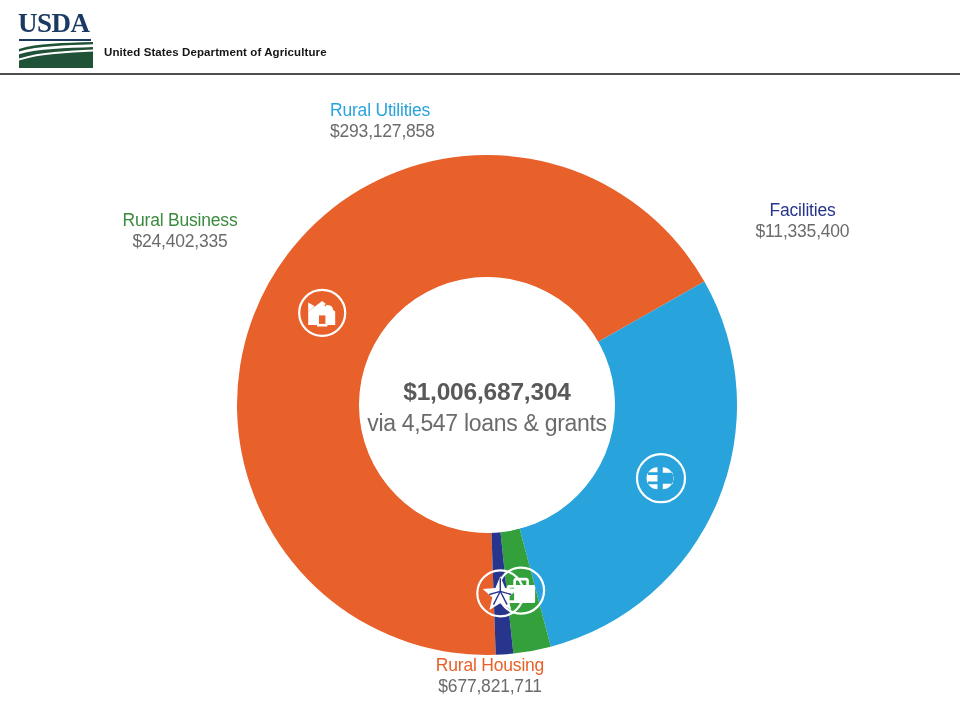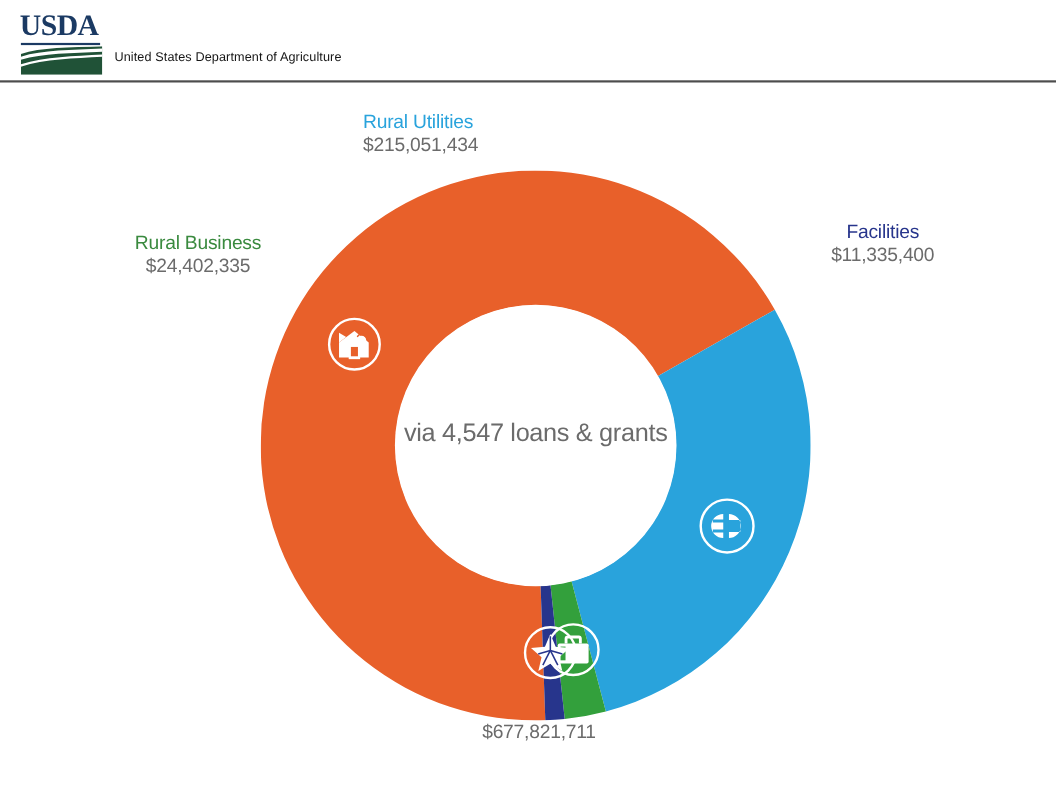--- a/index.html
+++ b/index.html
@@ -46,21 +46,21 @@
   }
   #usda-landscape {
     position: absolute;
     left: 1px; top: 32px;
     width: 74px; height: 26px;
   }
   #agency-name {
     position: absolute;
     left: 104px; top: 46px;
     font-family: "Liberation Sans", sans-serif;
-    font-weight: normal;
+    font-weight: bold;
     font-size: 11.5px;
     color: #161616;
     letter-spacing: 0.1px;
     white-space: nowrap;
   }
   #header-rule {
     position: absolute;
     left: 0; top: 73px;
     width: 960px; height: 2px;
     background: #4d4d4d;
@@ -209,35 +209,37 @@
       <circle cx="6.5" cy="-3.5" r="4.2" fill="#ffffff"></circle>
       <circle cx="6.5" cy="-3.5" r="4.2" fill="#E8602A" opacity="0"></circle>
       <path fill="#E8602A" d="M 6.5 -8 A 4.6 4.6 0 0 0 6.5 1 Z" opacity="0"></path>
       <rect x="-3.2" y="2.5" width="6.4" height="9.5" fill="#E8602A"></rect>
       <rect x="-5.2" y="11" width="10.4" height="2.6" fill="#ffffff"></rect>
       <path d="M 2.6 -6.6 A 4.2 4.2 0 0 1 10.4 -6.6" fill="none" stroke="#E8602A" stroke-width="1.1"></path>
     </g>
   </svg>
 
   <div id="center-block">
+    <div id="center-total">$1,006,687,304</div>
     <div id="center-sub">via 4,547 loans &amp; grants</div>
   </div>
 
   <div class="callout" id="label-utilities">
     <div class="cat" style="color:#29A3DC">Rural Utilities</div>
-    <div class="amt">$215,051,434</div>
+    <div class="amt">$293,127,858</div>
   </div>
 
   <div class="callout" id="label-business">
     <div class="cat" style="color:#3a8a3f">Rural Business</div>
     <div class="amt">$24,402,335</div>
   </div>
 
   <div class="callout" id="label-community">
     <div class="cat" style="color:#27358C">Facilities</div>
     <div class="amt">$11,335,400</div>
   </div>
 
   <div class="callout" id="label-housing">
+    <div class="cat" style="color:#E8602A">Rural Housing</div>
     <div class="amt">$677,821,711</div>
   </div>
 
 </div>
 
 </body></html>

